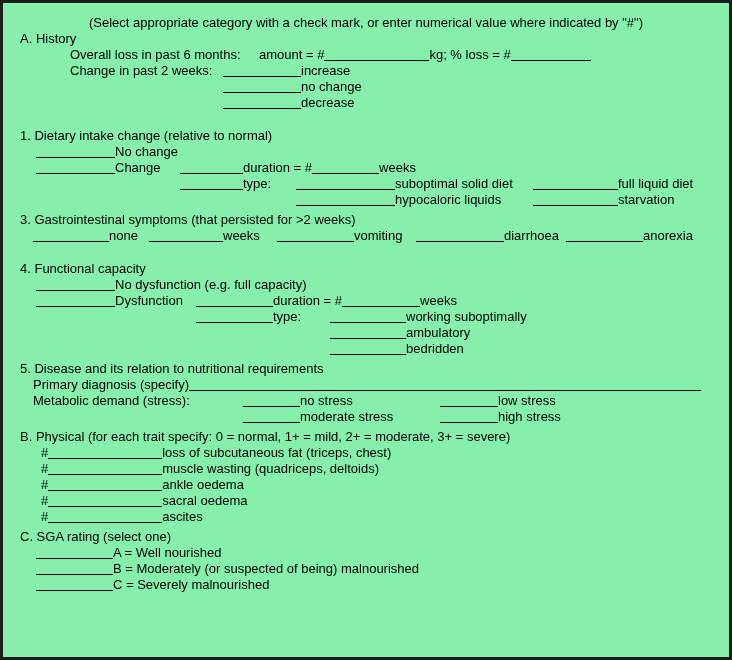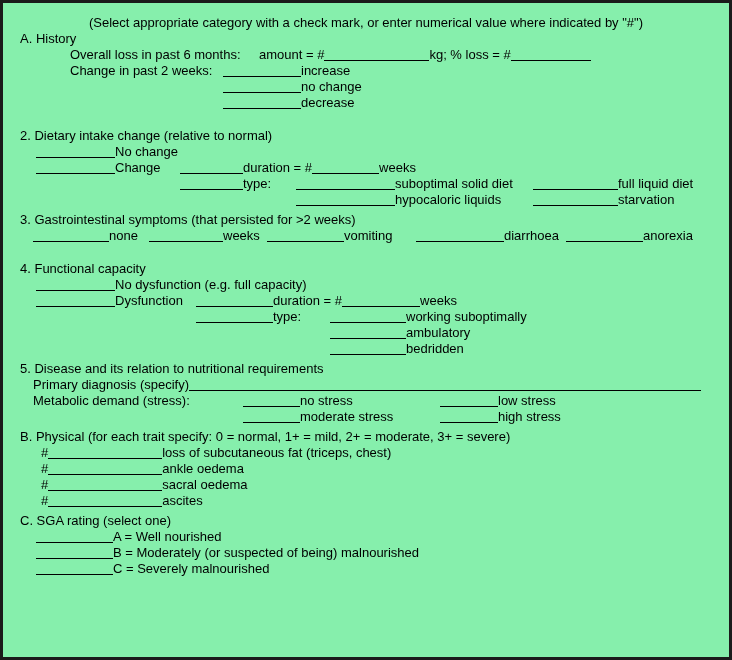--- a/index.html
+++ b/index.html
@@ -58,21 +58,21 @@
         <span class="blank" style="width:78px"></span><span>no change</span>
       </span>
     </div>
     <div class="row">
       <span class="seg" style="left:220px">
         <span class="blank" style="width:78px"></span><span>decrease</span>
       </span>
     </div>
 
     <div class="row gap17">
-      <span class="seg" style="left:17px">2. Dietary intake change (relative to normal)</span>
+      <span class="seg" style="left:17px">1. Dietary intake change (relative to normal)</span>
     </div>
     <div class="row">
       <span class="seg" style="left:33px">
         <span class="blank" style="width:79px"></span><span>No change</span>
       </span>
     </div>
     <div class="row">
       <span class="seg" style="left:33px">
         <span class="blank" style="width:79px"></span><span>Change</span>
       </span>
@@ -103,21 +103,21 @@
     <div class="row gap16">
       <span class="seg" style="left:17px">3. Gastrointestinal symptoms (that persisted for &gt;2 weeks)</span>
     </div>
     <div class="row">
       <span class="seg" style="left:30px">
         <span class="blank" style="width:76px"></span><span>none</span>
       </span>
       <span class="seg" style="left:146px">
         <span class="blank" style="width:74px"></span><span>weeks</span>
       </span>
-      <span class="seg" style="left:264px">
+      <span class="seg" style="left:274px">
         <span class="blank" style="width:77px"></span><span>vomiting</span>
       </span>
       <span class="seg" style="left:413px">
         <span class="blank" style="width:88px"></span><span>diarrhoea</span>
       </span>
       <span class="seg" style="left:563px">
         <span class="blank" style="width:77px"></span><span>anorexia</span>
       </span>
     </div>
 
@@ -185,20 +185,25 @@
     <div class="row gap16">
       <span class="seg" style="left:17px">B. Physical (for each trait specify: 0 = normal, 1+ = mild, 2+ = moderate, 3+ = severe)</span>
     </div>
     <div class="row">
       <span class="seg" style="left:38px">
         <span>#</span><span class="blank" style="width:114px"></span><span>loss of subcutaneous fat (triceps, chest)</span>
       </span>
     </div>
     <div class="row">
       <span class="seg" style="left:38px">
+        <span>#</span><span class="blank" style="width:114px"></span><span>muscle wasting (quadriceps, deltoids)</span>
+      </span>
+    </div>
+    <div class="row">
+      <span class="seg" style="left:38px">
         <span>#</span><span class="blank" style="width:114px"></span><span>ankle oedema</span>
       </span>
     </div>
     <div class="row">
       <span class="seg" style="left:38px">
         <span>#</span><span class="blank" style="width:114px"></span><span>sacral oedema</span>
       </span>
     </div>
     <div class="row">
       <span class="seg" style="left:38px">

